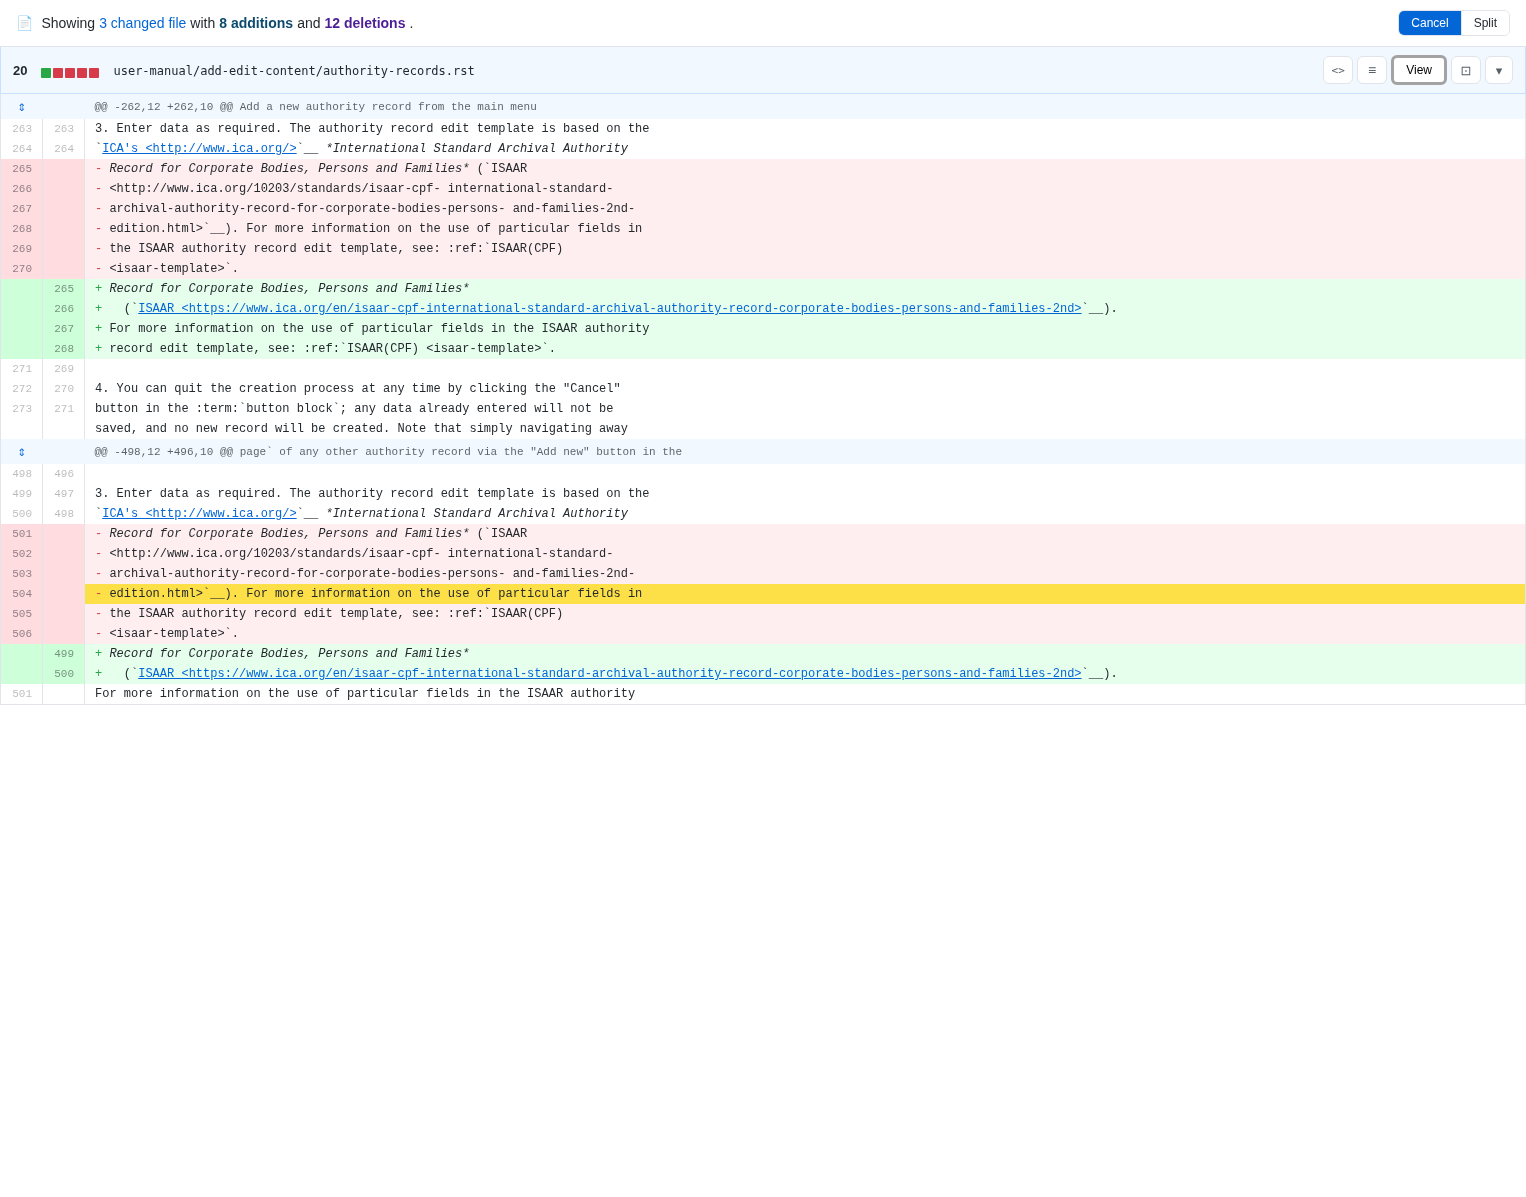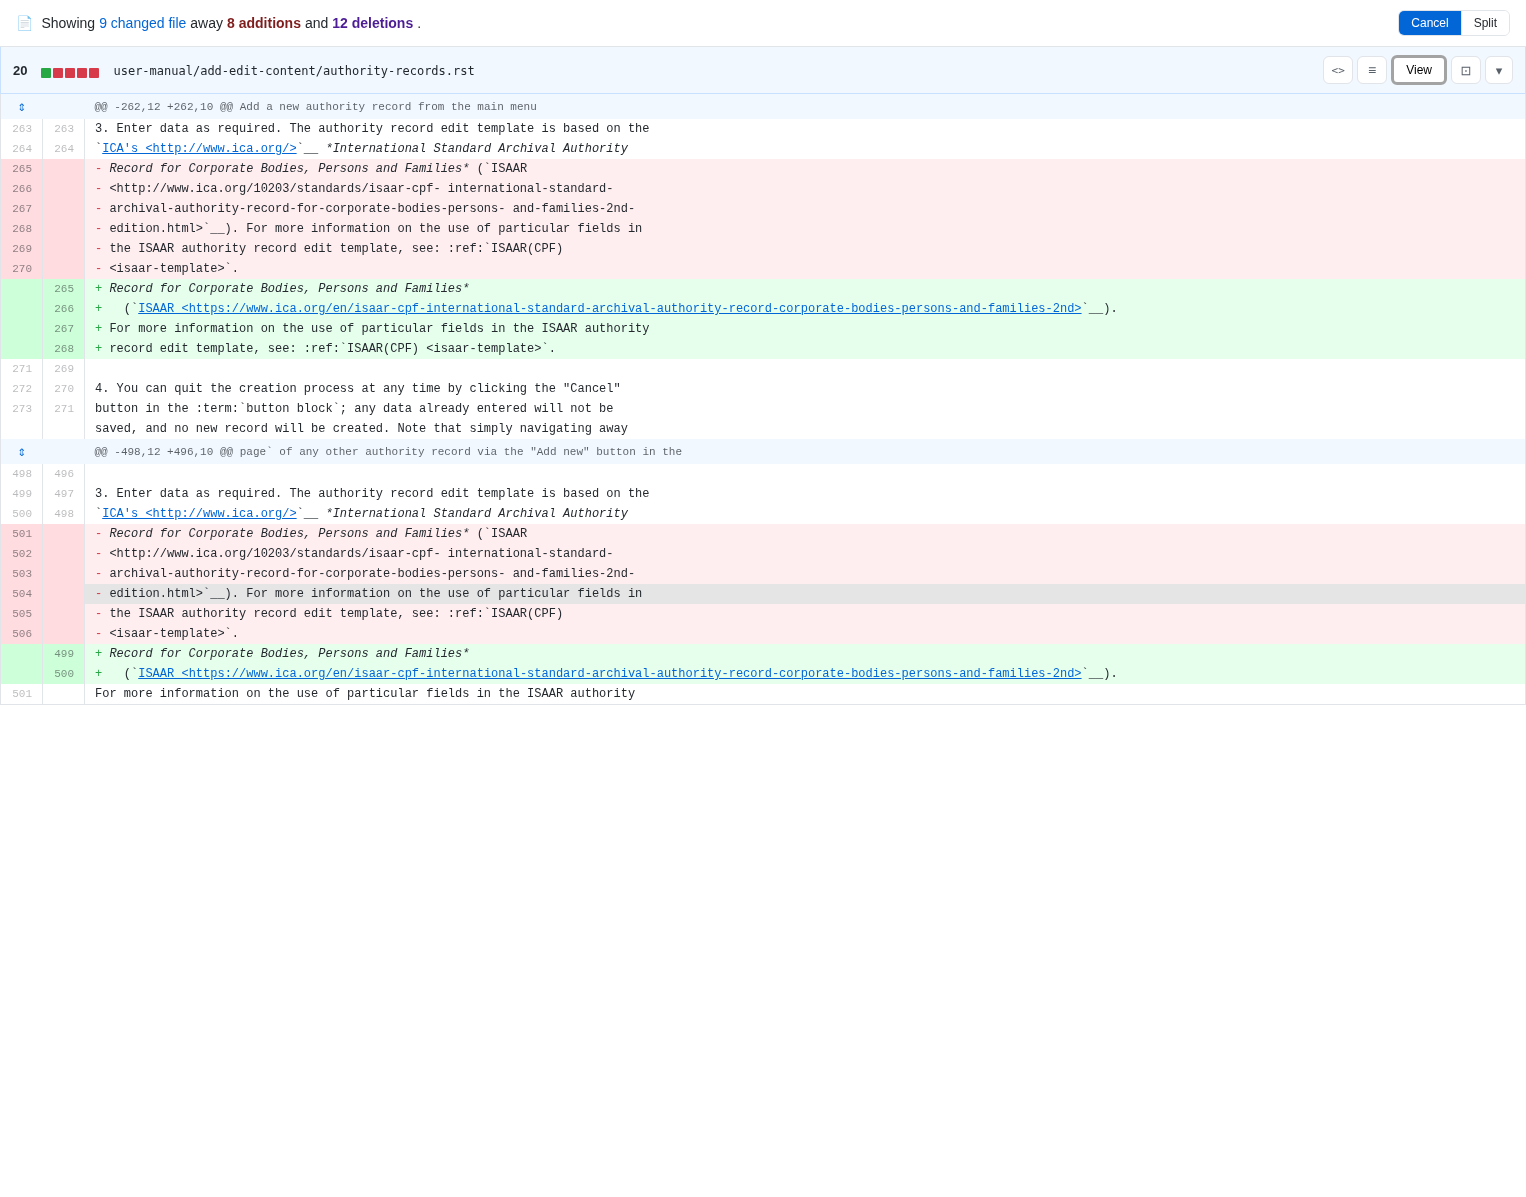--- a/index.html
+++ b/index.html
@@ -36,23 +36,23 @@
       text-decoration: underline;
     }
   </style>
 </head>
 <body>
 
 <div style="display:flex;align-items:center;justify-content:space-between;padding:10px 16px;border-bottom:1px solid #e1e4e8;">
   <div style="font-size:14px;display:flex;align-items:center;gap:4px;">
     <span style="color:#586069;margin-right:4px;">📄</span>
     <span>Showing</span>
-    <a href="#" style="color:#0366d6;text-decoration:none;">9 changed file</a>
-    <span>away</span>
-    <span style="color:#7f1d1d;font-weight:600;">8 additions</span>
+    <a href="#" style="color:#0366d6;text-decoration:none;">3 changed file</a>
+    <span>with</span>
+    <span style="color:#0c4a6e;font-weight:600;">8 additions</span>
     <span>and</span>
     <span style="color:#4c1d95;font-weight:600;">12 deletions</span>
     <span>.</span>
   </div>
   <div class="btn-group">
     <button class="btn active">Cancel</button>
     <button class="btn">Split</button>
   </div>
 </div>
 
@@ -218,21 +218,21 @@
       <td style="width:42px;color:rgba(27,31,35,0.5);padding:0 10px;text-align:right;border-right:1px solid #e1e4e8;user-select:none;font-size:11px;line-height:20px;background:#ffdce0;"></td>
       <td style="padding:0 10px;line-height:20px;"><span style="color:#d73a49;">-</span>   &lt;http://www.ica.org/10203/standards/isaar-cpf- international-standard-</td>
     </tr>
 
     <tr style="background:#ffeef0;">
       <td style="width:42px;color:rgba(27,31,35,0.5);padding:0 10px;text-align:right;border-right:1px solid #e1e4e8;user-select:none;font-size:11px;line-height:20px;background:#ffdce0;">503</td>
       <td style="width:42px;color:rgba(27,31,35,0.5);padding:0 10px;text-align:right;border-right:1px solid #e1e4e8;user-select:none;font-size:11px;line-height:20px;background:#ffdce0;"></td>
       <td style="padding:0 10px;line-height:20px;"><span style="color:#d73a49;">-</span>   archival-authority-record-for-corporate-bodies-persons- and-families-2nd-</td>
     </tr>
 
-    <tr style="background:#e5e5e5;">
+    <tr style="background:#fde047;">
       <td style="width:42px;color:rgba(27,31,35,0.5);padding:0 10px;text-align:right;border-right:1px solid #e1e4e8;user-select:none;font-size:11px;line-height:20px;background:#ffdce0;">504</td>
       <td style="width:42px;color:rgba(27,31,35,0.5);padding:0 10px;text-align:right;border-right:1px solid #e1e4e8;user-select:none;font-size:11px;line-height:20px;background:#ffdce0;"></td>
       <td style="padding:0 10px;line-height:20px;"><span style="color:#d73a49;">-</span>   edition.html&gt;`__). For more information on the use of particular fields in</td>
     </tr>
 
     <tr style="background:#ffeef0;">
       <td style="width:42px;color:rgba(27,31,35,0.5);padding:0 10px;text-align:right;border-right:1px solid #e1e4e8;user-select:none;font-size:11px;line-height:20px;background:#ffdce0;">505</td>
       <td style="width:42px;color:rgba(27,31,35,0.5);padding:0 10px;text-align:right;border-right:1px solid #e1e4e8;user-select:none;font-size:11px;line-height:20px;background:#ffdce0;"></td>
       <td style="padding:0 10px;line-height:20px;"><span style="color:#d73a49;">-</span>   the ISAAR authority record edit template, see: :ref:`ISAAR(CPF)</td>
     </tr>

